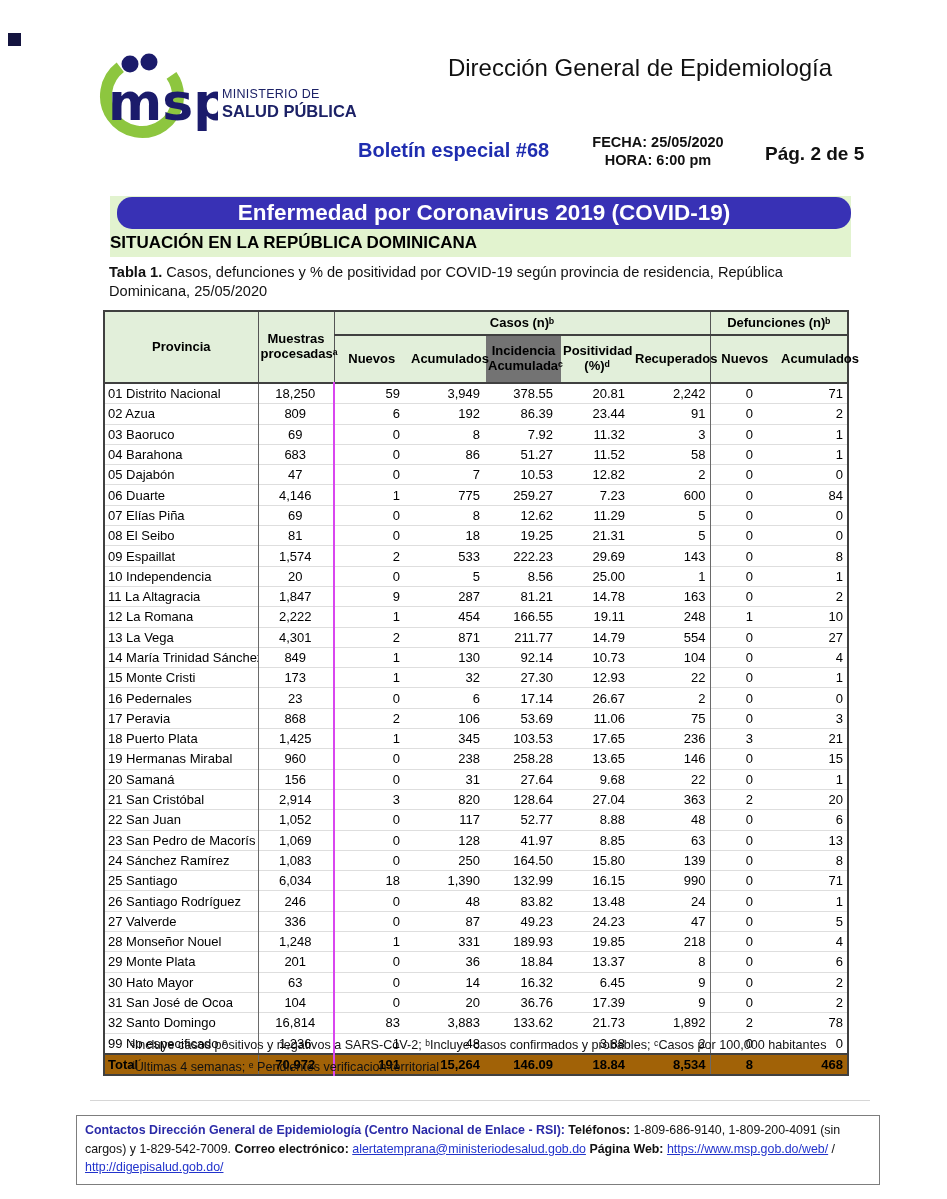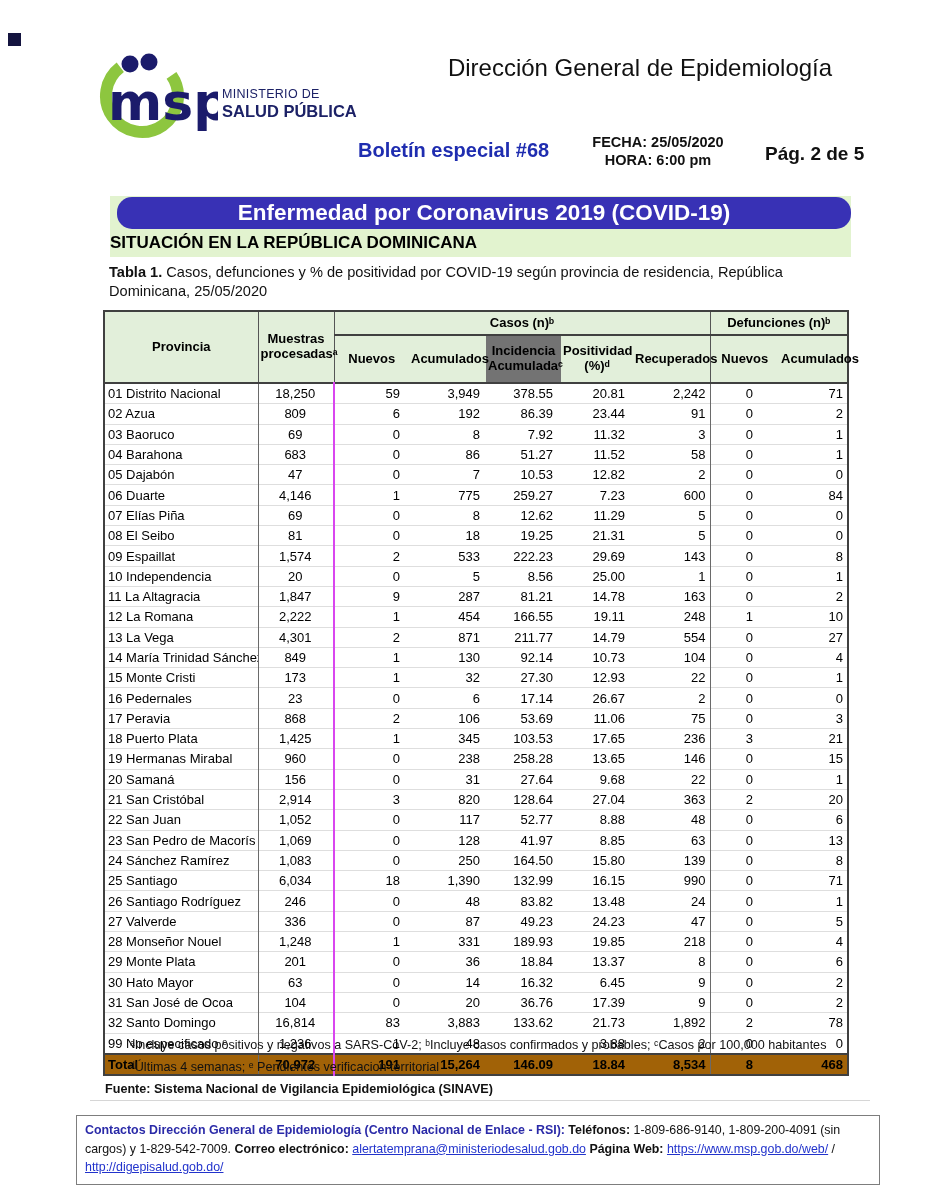--- a/index.html
+++ b/index.html
@@ -510,21 +510,20 @@
           <td>8</td>
           <td>468</td>
         </tr>
       </tbody>
   </table>
 </div>
 
 <div class="abs fnotes">
   <div class="fl">ᵃIncluye casos positivos y negativos a SARS-CoV-2; ᵇIncluye casos confirmados y probables; ᶜCasos por 100,000 habitantes</div>
   <div class="fl">ᵈÚltimas 4 semanas; ᵉ Pendientes verificacion territorial</div>
-  <div class="src">Fuente: Sistema Nacional de Vigilancia Epidemiológica (SINAVE)</div>
 </div>
 
 <div class="abs sep-line"></div>
 
 <div class="abs footerbox">
   <span class="lbl-blue">Contactos Dirección General de Epidemiología (Centro Nacional de Enlace - RSI):</span>
   <span class="lbl">Teléfonos:</span>
   <span>1-809-686-9140, 1-809-200-4091 (sin cargos) y 1-829-542-7009.</span>
   <span class="lbl">Correo electrónico:</span>
   <a href="#">alertatemprana@ministeriodesalud.gob.do</a>

